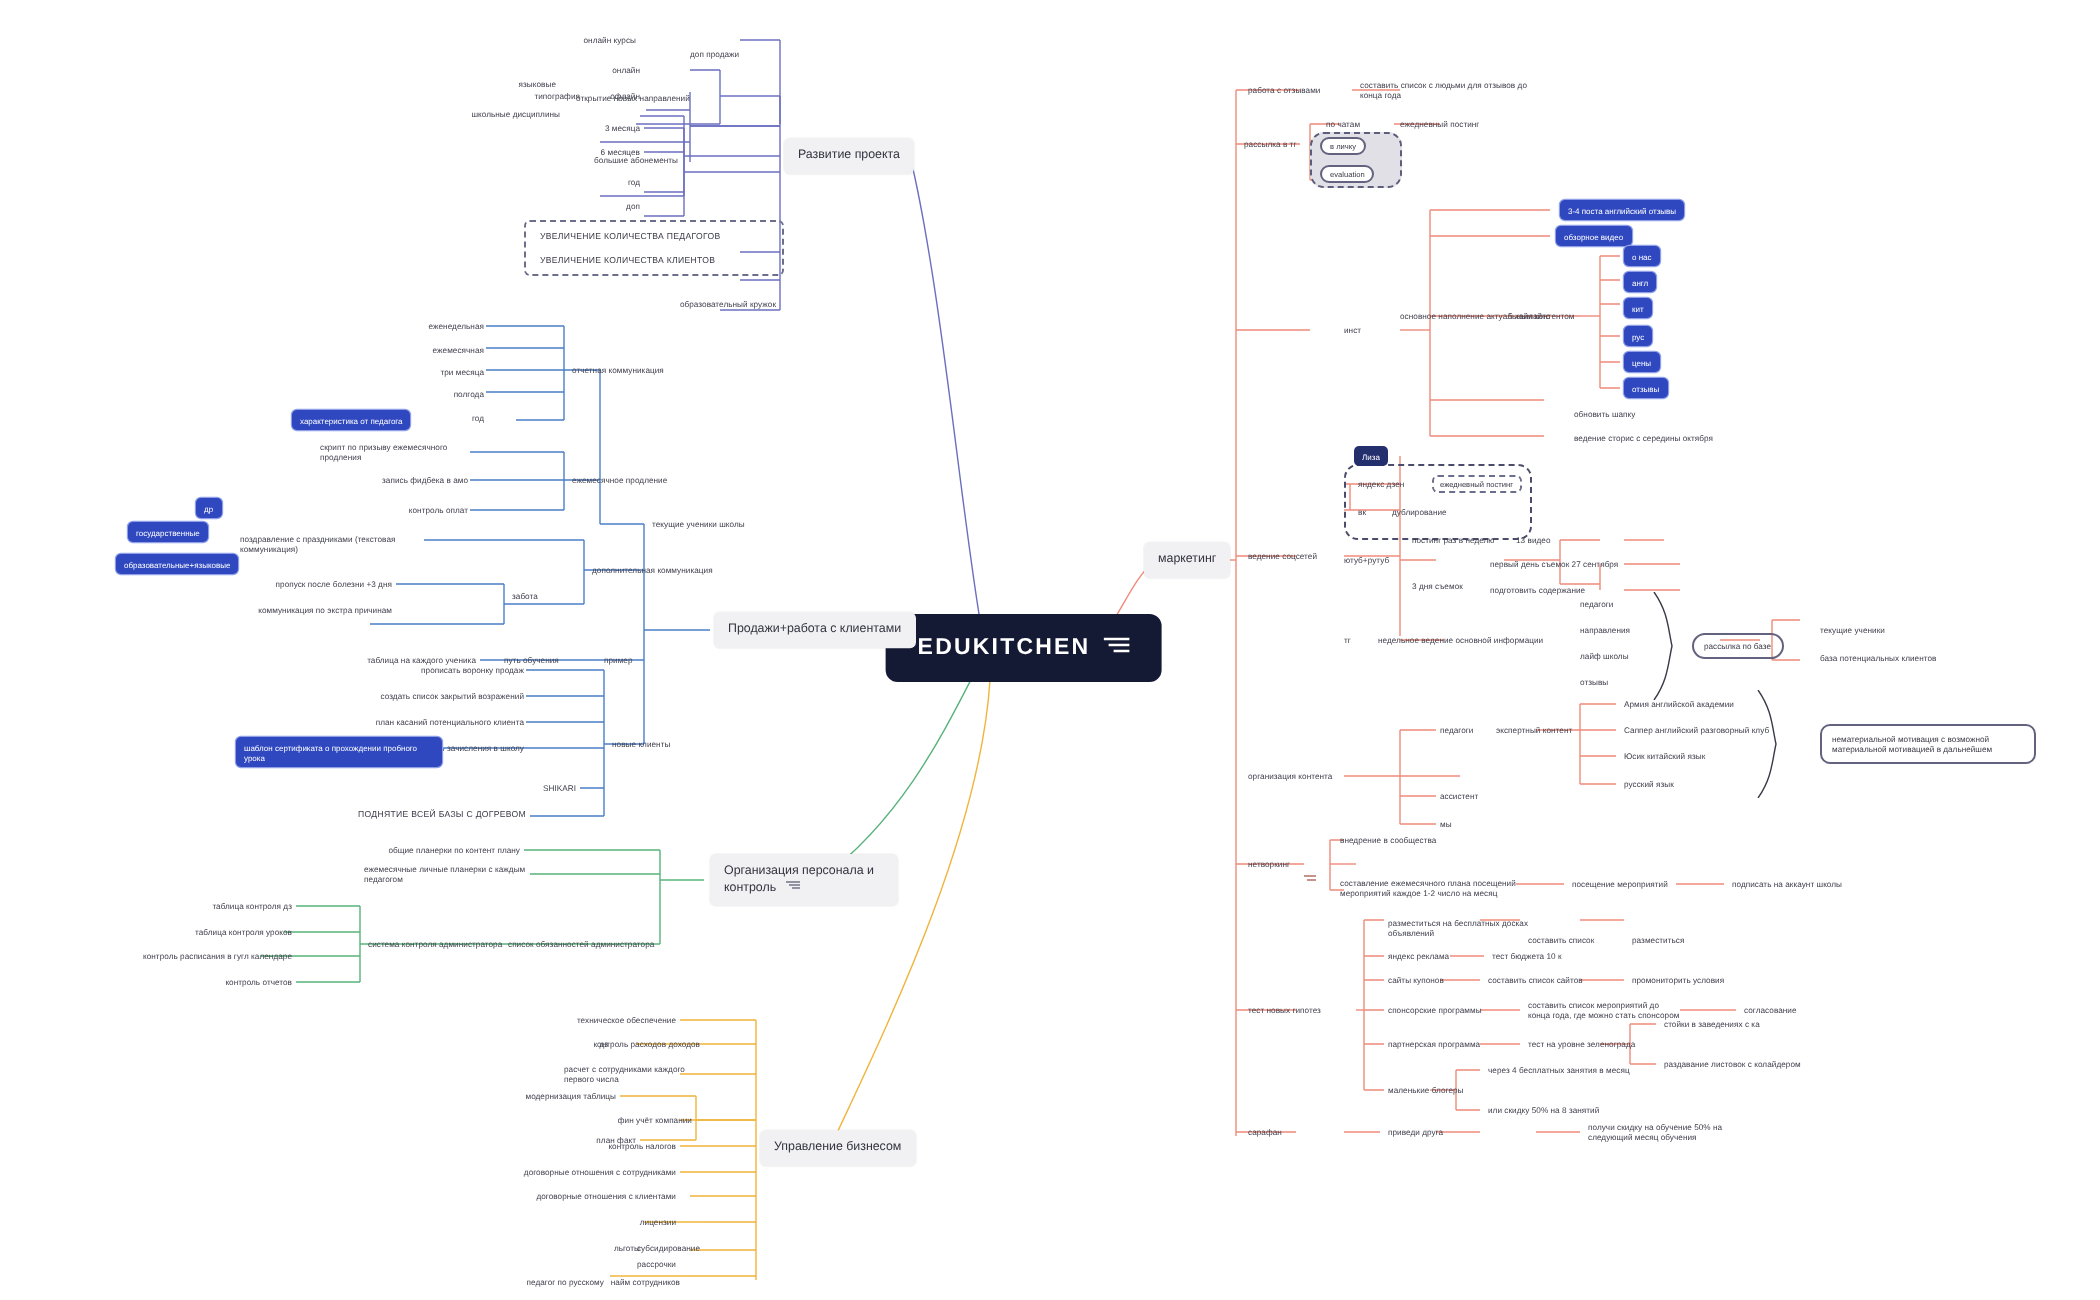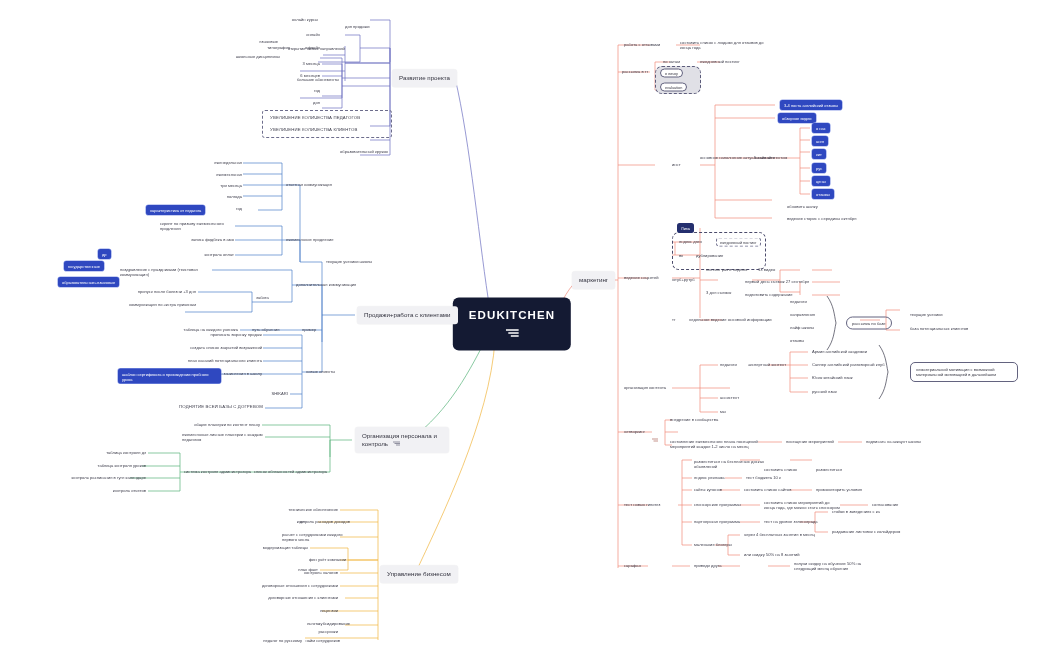--- a/index.html
+++ b/index.html
@@ -181,21 +181,21 @@
         <path d="M715,545 L728,545"></path>
         <path d="M728,535 L740,535 M728,555 L740,555"></path>
         <path d="M728,535 L728,555"></path>
         <path d="M672,566 L690,566"></path>
         <path d="M718,566 L740,566"></path>
         <path d="M768,566 L790,566"></path>
       </g>
     </g>
   </svg>
 
-  <div class="center" style="left:512px;top:324px;flex-direction:column;">
+  <div class="center" style="left:512px;top:324px;">
     <span>EDUKITCHEN</span>
     <span class="hamb">
       <svg width="13" height="9" viewBox="0 0 13 9">
           <g stroke="#fff" stroke-width="1.3">
             <line x1="0" y1="1.5" x2="13" y2="1.5"></line>
             <line x1="2.5" y1="4.5" x2="13" y2="4.5"></line>
             <line x1="5" y1="7.5" x2="13" y2="7.5"></line>
           </g>
         </svg>
     </span>

